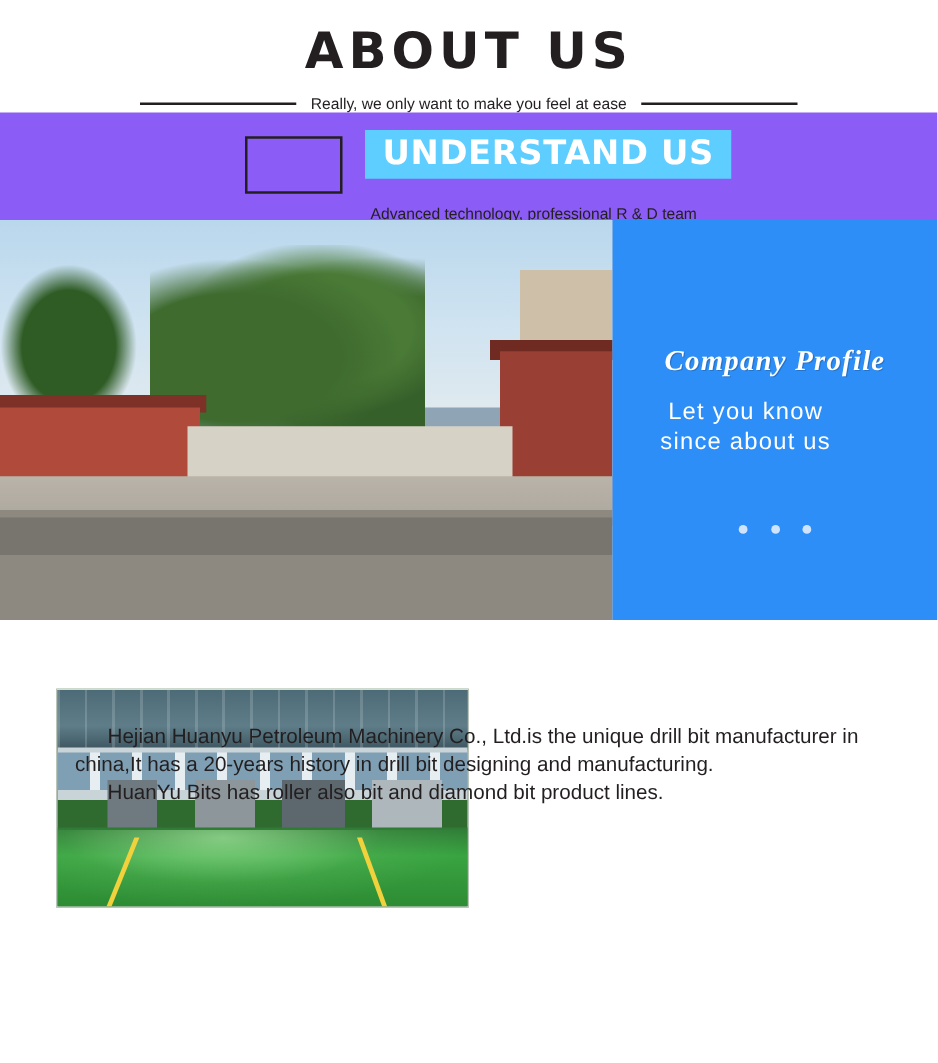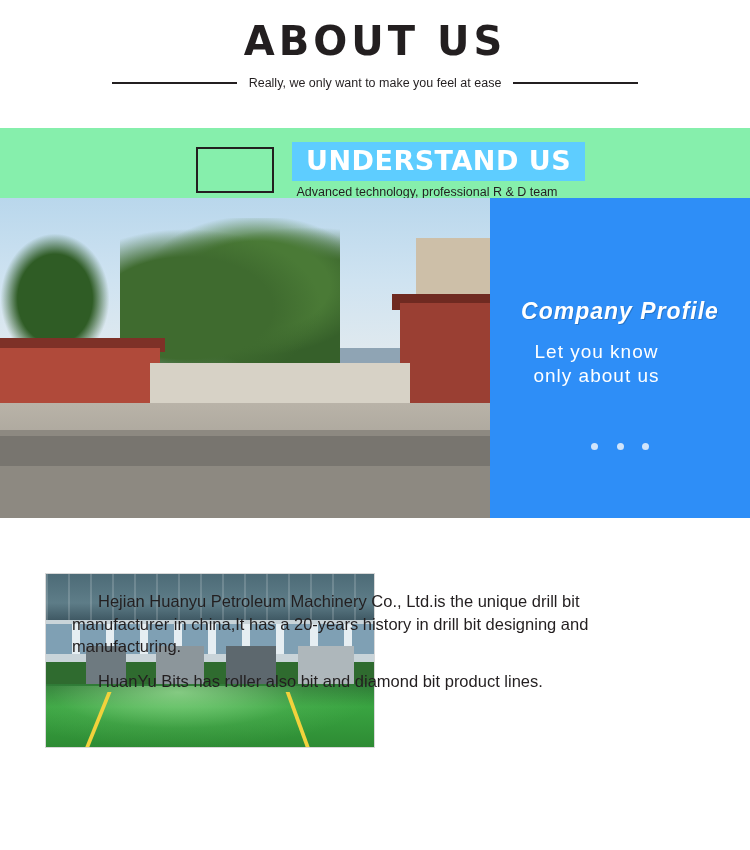--- a/index.html
+++ b/index.html
@@ -12,21 +12,21 @@
     height: 850px;
     font-family: "Liberation Sans", sans-serif;
     color: #231f20;
     overflow: hidden;
     position: relative;
   }
 
   
   .header {
     width: 750px;
-    height: 128px;
+    height: 90px;
     background: #ffffff;
     position: relative;
   }
   .header-title {
     text-align: center;
     font-size: 40px;
     font-weight: bold;
     letter-spacing: 4px;
     color: #231f20;
     padding-top: 18px;
@@ -46,22 +46,22 @@
   .header-sub {
     font-size: 12.5px;
     color: #231f20;
     padding: 0 12px;
     white-space: nowrap;
   }
 
   
   .band {
     width: 750px;
-    height: 70px;
-    background: #86efac;
+    height: 86px;
+    background: #8b5cf6;
     position: relative;
   }
   .band-inner {
     position: absolute;
     left: 196px;
     top: 14px;
     display: flex;
     align-items: flex-start;
   }
   .band-box {
@@ -82,21 +82,21 @@
   .band-highlight .txt {
     font-size: 27px;
     font-weight: bold;
     color: #ffffff;
     letter-spacing: 0.5px;
     font-family: "DejaVu Sans", sans-serif;
   }
   .band-sub {
     font-size: 12.5px;
     color: #231f20;
-    margin-top: 4px;
+    margin-top: 21px;
     text-align: center;
     width: 270px;
   }
 
   
   .media {
     position: relative;
     width: 750px;
     height: 350px;
   }
@@ -221,21 +221,21 @@
     color: #ffffff;
   }
   .bp-title {
     position: absolute;
     left: 0; top: 100px;
     width: 260px;
     text-align: center;
     font-size: 23px;
     font-style: italic;
     font-weight: bold;
-    font-family: Liberation Sans, sans-serif;
+    font-family: Liberation Serif, serif;
     letter-spacing: 1px;
     color: #ffffff;
     text-shadow: 1px 1px 0 rgba(0,0,0,0.18);
   }
   .bp-sub {
     position: absolute;
     left: 0; top: 142px;
     width: 213px;
     text-align: center;
     font-size: 19px;
@@ -261,21 +261,21 @@
   .body-text {
     position: absolute;
     left: 60px;
     top: 578px;
     width: 632px;
     font-size: 16.5px;
     line-height: 22.5px;
     color: #231f20;
   }
   .body-text p {
-    margin: 12px;
+    margin: 0;
   }
   .indent {
     text-indent: 26px;
   }
 </style>
 </head>
 <body>
 
 <div class="header">
   <div class="header-title">ABOUT US</div>
@@ -312,21 +312,21 @@
     <div class="pm-wall"></div>
     <div class="pm-ground"></div>
     <div class="pm-road"></div>
     <div class="pm-shadow"></div>
   </div>
 
   <div class="blue-panel">
     <div class="bp-title">Company Profile</div>
     <div class="bp-sub">
       <div>Let you know</div>
-      <div>only about us</div>
+      <div>since about us</div>
     </div>
     <div class="bp-dots">
       <span></span>
       <span></span>
       <span></span>
     </div>
   </div>
 
   <div class="photo-inset">
     <div class="pi-roof"></div>

